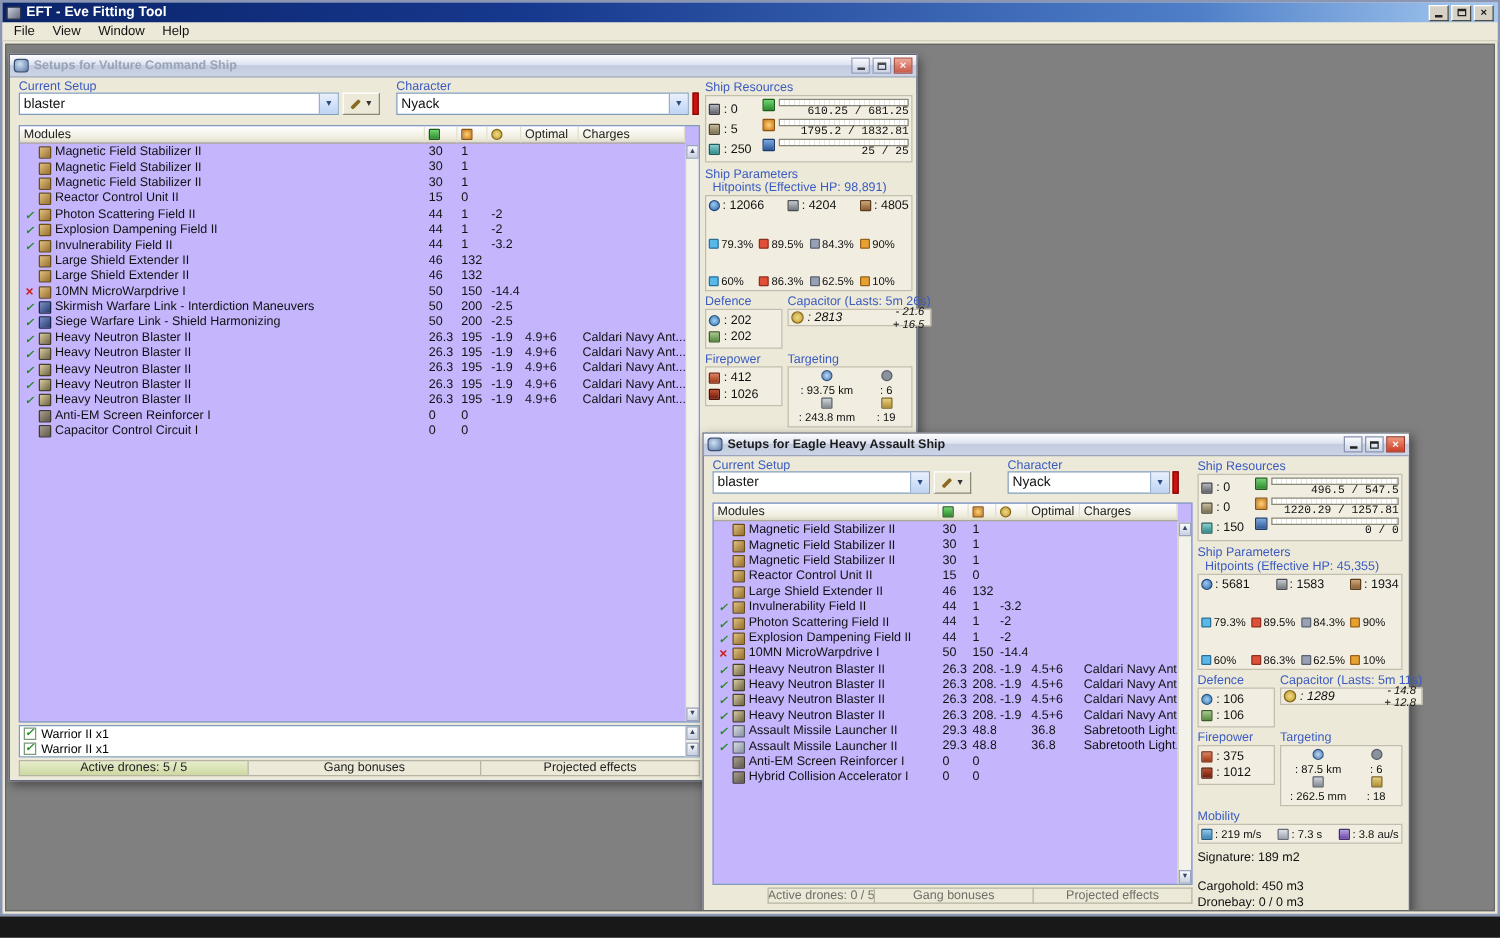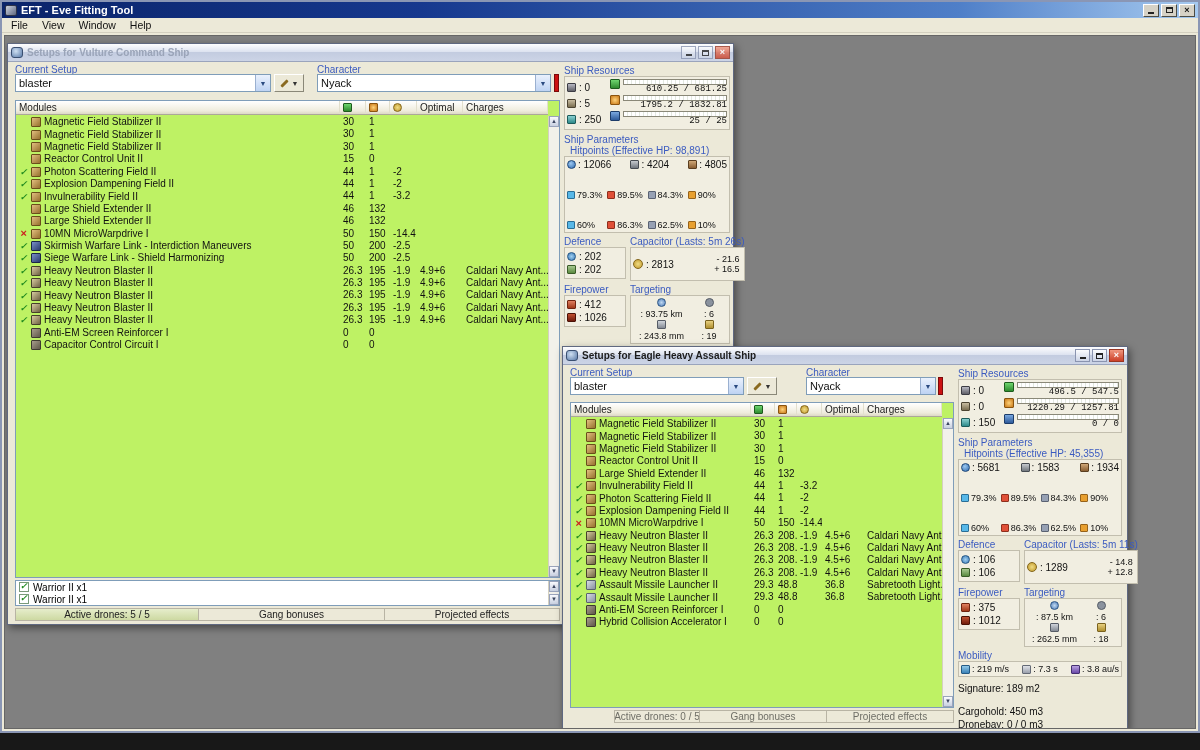--- a/index.html
+++ b/index.html
@@ -56,21 +56,21 @@
   .win-vulture .setup-label{left:4px;top:1px;} .win-vulture .setup-combo{left:4px;top:11px;width:256px;}
   .win-vulture .tool-button{left:263px;top:11px;width:30px;}
   .win-vulture .char-label{left:306px;top:1px;} .win-vulture .char-combo{left:306px;top:11px;width:234px;}
   .win-vulture .changed-bar{left:543px;top:11px;}
   .win-eagle .setup-label{left:4px;top:1px;} .win-eagle .setup-combo{left:4px;top:11px;width:174px;}
   .win-eagle .tool-button{left:181px;top:11px;width:30px;}
   .win-eagle .char-label{left:240px;top:1px;} .win-eagle .char-combo{left:240px;top:11px;width:130px;}
   .win-eagle .changed-bar{left:372px;top:11px;}
 
   
-  .mod-table{position:absolute;background:#bef264;border:1px solid #7f9db9;overflow:hidden;}
+  .mod-table{position:absolute;background:#c4b5fd;border:1px solid #7f9db9;overflow:hidden;}
   .win-vulture .mod-table{left:4px;top:37px;width:545px;height:478px;}
   .win-eagle .mod-table{left:4px;top:36px;width:384px;height:306px;}
   .mgrid{display:grid;}
   .win-vulture .mgrid{grid-template-columns:324px 26px 24px 27px 46px 1fr;}
   .win-eagle .mgrid{grid-template-columns:180px 24px 22px 25px 42px 1fr;}
   .mod-header{position:absolute;left:0;right:11px;top:0;height:14px;font-size:10px;color:#222;
     background:linear-gradient(#ffffff,#efecdd 75%,#ddd9c6);border-bottom:1px solid #aca899;}
   .mod-header>span{border-right:1px solid #e2dfcd;padding:1px 3px;overflow:hidden;white-space:nowrap;display:flex;align-items:center;}
   .mod-rows{position:absolute;left:0;right:11px;top:15px;bottom:0;overflow:hidden;}
   .mod-row{height:12.4px;line-height:12px;font-size:10px;color:#111;overflow:hidden;}
@@ -135,21 +135,21 @@
   .panel-gap{height:4px;}
   .indent{margin-left:6px;}
   .pbox{border:1px solid #c2beae;background:#f1eee1;padding:2px;}
   .hp-row{display:flex;justify-content:space-between;margin-bottom:2px;}
   .hp-cell{display:flex;align-items:center;gap:2px;font-size:10px;white-space:nowrap;}
   .resist-row{display:grid;grid-template-columns:repeat(4,1fr);gap:1px;margin-top:20px;}
   .res-cell{display:flex;align-items:center;gap:2px;font-size:9px;white-space:nowrap;}
   .rico{display:inline-block;width:8px;height:8px;border-radius:1px;flex:none;}
   .two-col{display:grid;grid-template-columns:62px 1fr;gap:0 4px;margin-top:3px;align-items:start;}
   .kv{display:flex;align-items:center;gap:3px;height:13px;font-size:10px;white-space:nowrap;}
-  .cap-box{display:flex;align-items:center;gap:3px;height:34px;}
+  .cap-box{display:flex;align-items:center;gap:3px;height:14px;font-style:italic;}
   .cap-flows{margin-left:auto;display:flex;flex-direction:column;font-size:9px;line-height:10px;text-align:right;padding-right:2px;}
   .tgt-box{display:grid;grid-template-columns:1fr 36px;gap:1px;}
   .tgt-cell{display:flex;align-items:center;gap:2px;font-size:9px;white-space:nowrap;flex-direction:column;}
   .mob-box{display:flex;justify-content:space-between;align-items:center;height:16px;font-size:9px;white-space:nowrap;}
   .mob-cell{display:flex;align-items:center;gap:2px;}
   .sig-row{display:flex;gap:12px;margin-top:6px;font-size:10px;white-space:nowrap;flex-direction:column;}
 
   
   .drone-box{position:absolute;background:#fff;border:1px solid #7f9db9;}
   .win-vulture .drone-box{left:4px;top:517px;width:545px;height:26px;}

